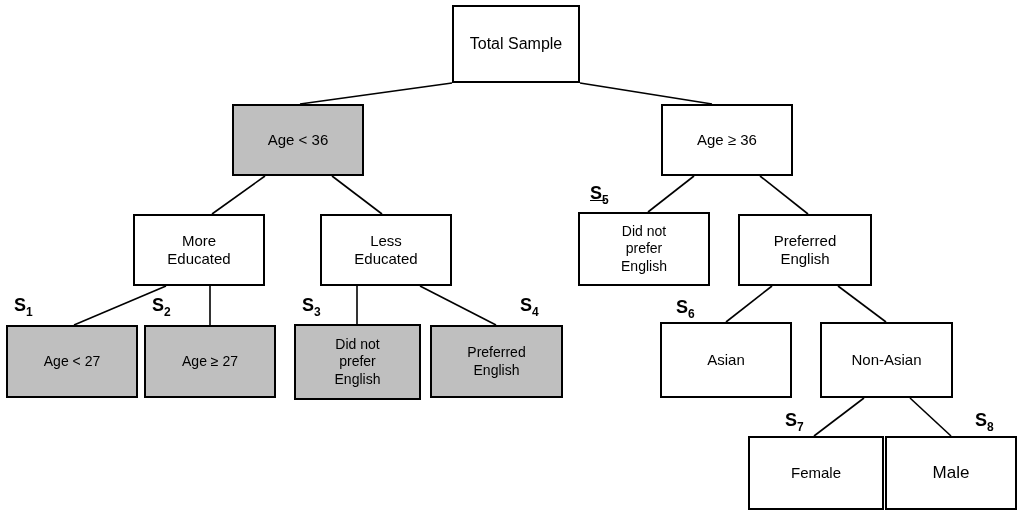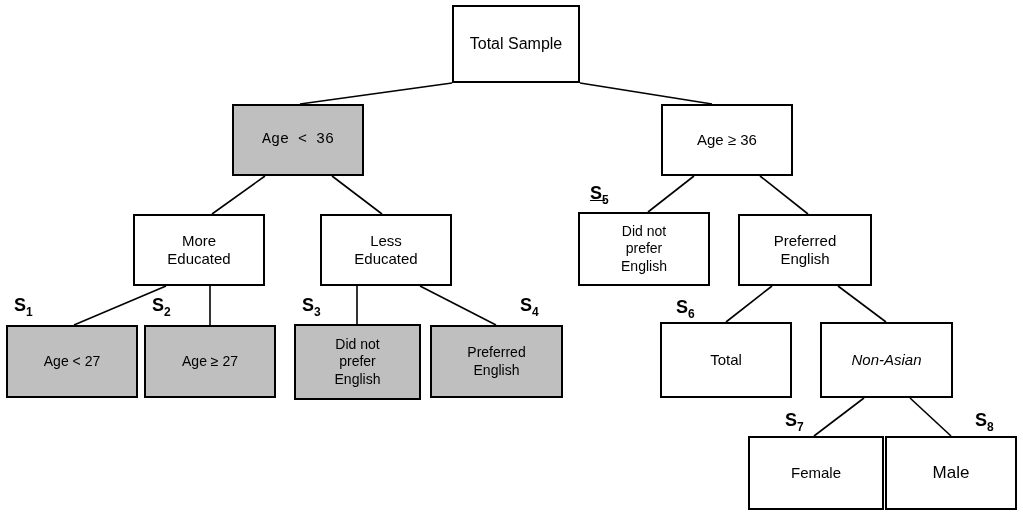--- a/index.html
+++ b/index.html
@@ -74,21 +74,21 @@
       <line x1="420" y1="286" x2="496" y2="325" stroke="#000000" stroke-width="1.6"></line>
       <line x1="772" y1="286" x2="726" y2="322" stroke="#000000" stroke-width="1.6"></line>
       <line x1="838" y1="286" x2="886" y2="322" stroke="#000000" stroke-width="1.6"></line>
       <line x1="864" y1="398" x2="814" y2="436" stroke="#000000" stroke-width="1.6"></line>
       <line x1="910" y1="398" x2="951" y2="436" stroke="#000000" stroke-width="1.6"></line>
     </svg>
   <div id="node-layer">
       <div class="node white" style="left: 452px; top: 5px; width: 128px; height: 78px; font-size: 16px;">
         <span class="node-label">Total Sample</span>
       </div>
-      <div class="node gray" style="left: 232px; top: 104px; width: 132px; height: 72px; font-size: 15px; font-family: Liberation Mono, monospace;">
+      <div class="node gray" style="left: 232px; top: 104px; width: 132px; height: 72px; font-size: 15px;">
         <span class="node-label">Age &lt; 36</span>
       </div>
       <div class="node white" style="left: 661px; top: 104px; width: 132px; height: 72px; font-size: 15px;">
         <span class="node-label">Age ≥ 36</span>
       </div>
       <div class="node white" style="left: 133px; top: 214px; width: 132px; height: 72px; font-size: 15px;">
         <span class="node-label">More
 Educated</span>
       </div>
       <div class="node white" style="left: 320px; top: 214px; width: 132px; height: 72px; font-size: 15px;">
@@ -113,23 +113,23 @@
       <div class="node gray" style="left: 294px; top: 324px; width: 127px; height: 76px; font-size: 14px;">
         <span class="node-label">Did not
 prefer
 English</span>
       </div>
       <div class="node gray" style="left: 430px; top: 325px; width: 133px; height: 73px; font-size: 14px;">
         <span class="node-label">Preferred
 English</span>
       </div>
       <div class="node white" style="left: 660px; top: 322px; width: 132px; height: 76px; font-size: 15px;">
-        <span class="node-label">Total</span>
+        <span class="node-label">Asian</span>
       </div>
-      <div class="node white" style="left: 820px; top: 322px; width: 133px; height: 76px; font-size: 15px; font-style: italic;">
+      <div class="node white" style="left: 820px; top: 322px; width: 133px; height: 76px; font-size: 15px;">
         <span class="node-label">Non-Asian</span>
       </div>
       <div class="node white" style="left: 748px; top: 436px; width: 136px; height: 74px; font-size: 15px;">
         <span class="node-label">Female</span>
       </div>
       <div class="node white" style="left: 885px; top: 436px; width: 132px; height: 74px; font-size: 17px;">
         <span class="node-label">Male</span>
       </div>
     </div>
   <div id="seg-layer">

